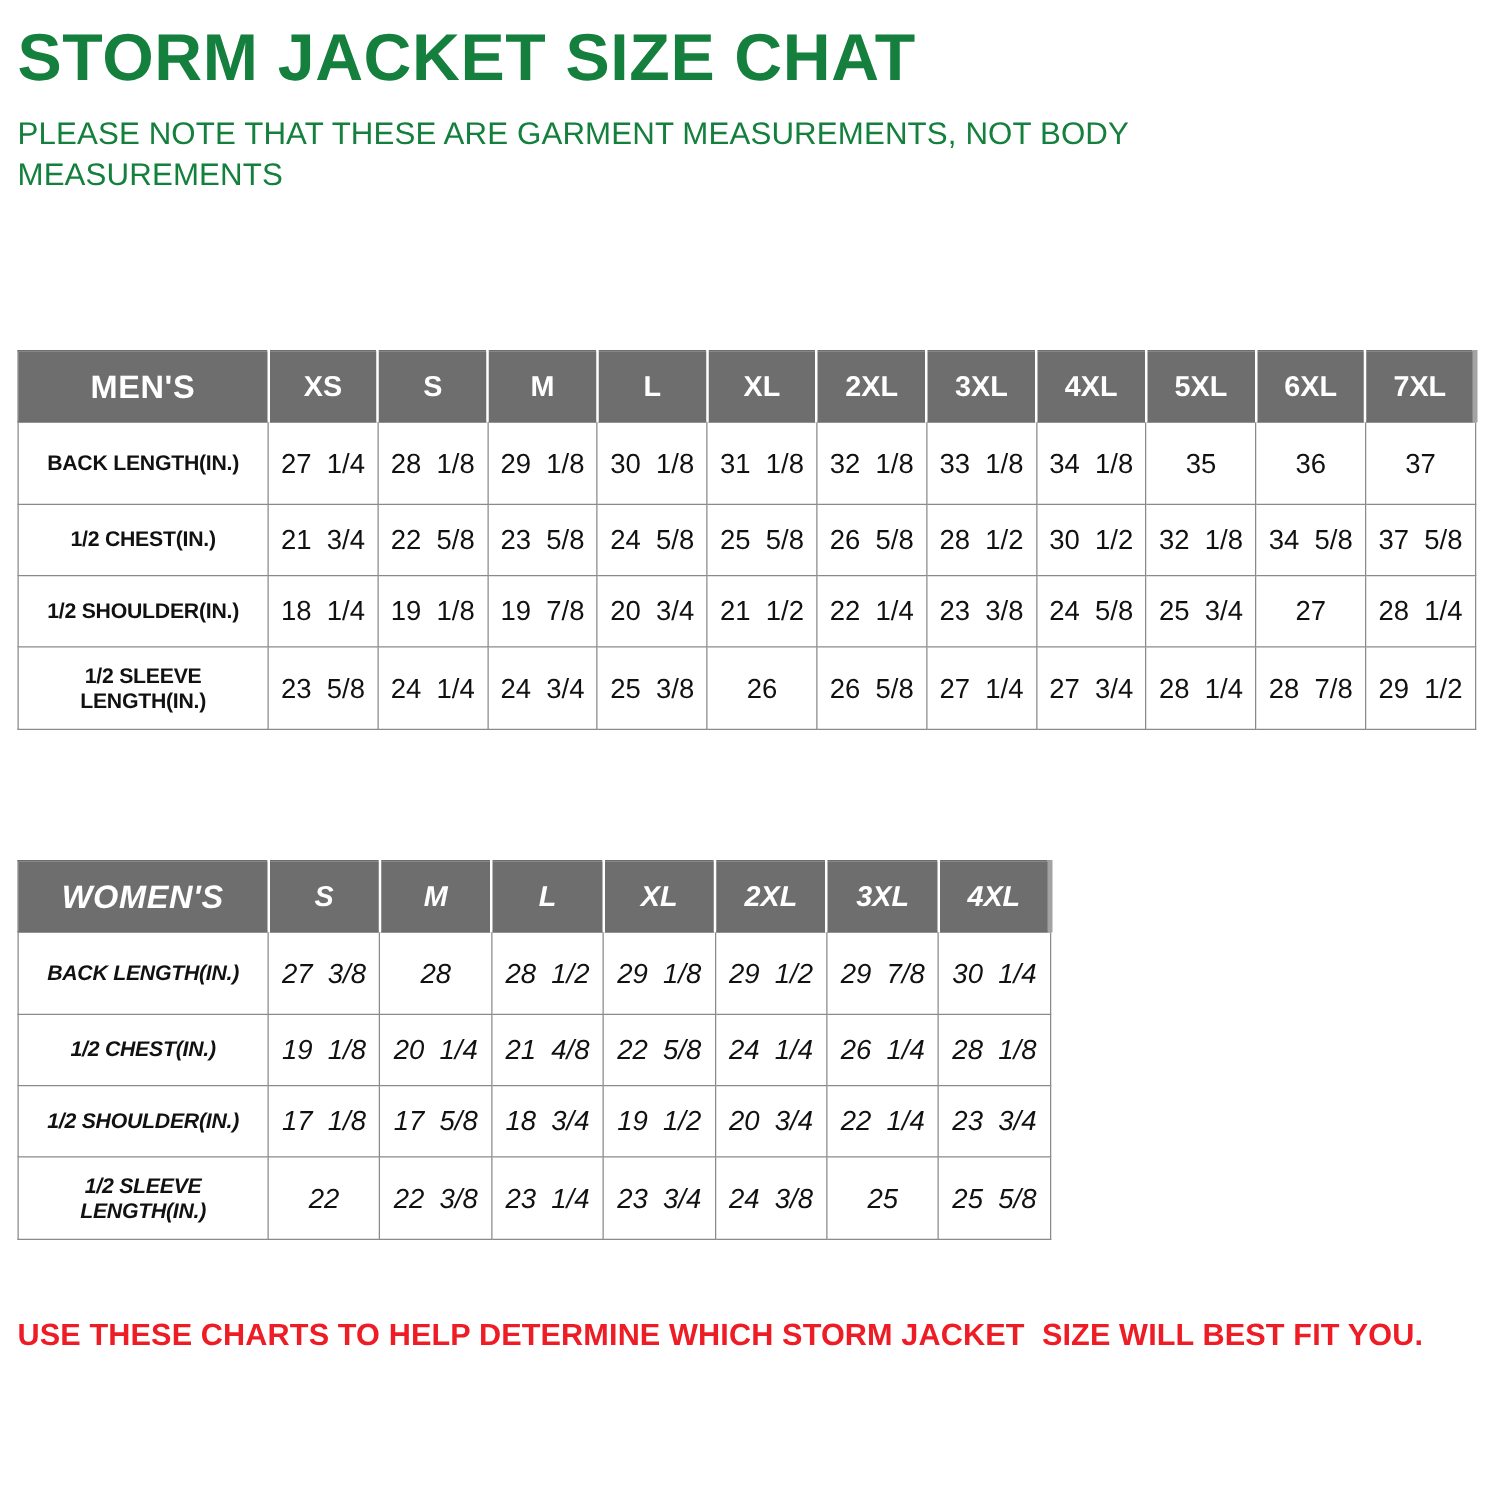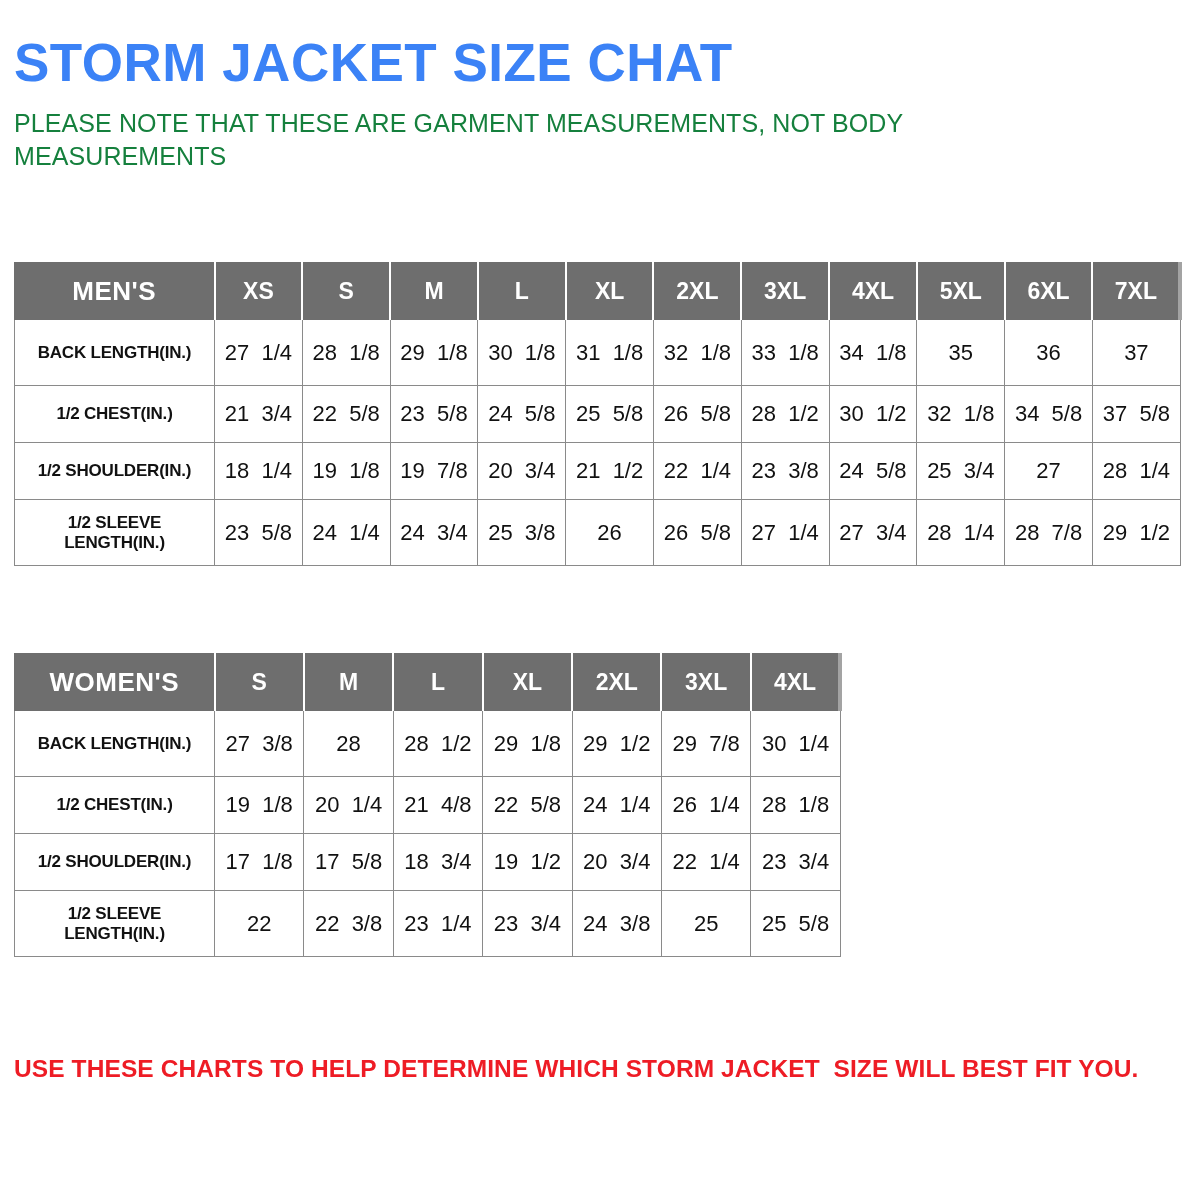--- a/index.html
+++ b/index.html
@@ -23,22 +23,22 @@
     padding: 0 14px;
   }
 
   
   .title {
     font-size: 53px;
     font-weight: 700;
     letter-spacing: 0.5px;
     line-height: 1.0;
     margin: 0;
-    padding-top: 36px;
-    color: #3b82f6;
+    padding-top: 20px;
+    color: #15803d;
     white-space: nowrap;
     transform: scaleX(1.0);
     transform-origin: left top;
   }
 
   
   .note {
     color: #15803d;
     font-size: 25px;
     line-height: 1.32;
@@ -55,27 +55,28 @@
     font-size: 24.5px;
     font-weight: 700;
     letter-spacing: 0.1px;
     white-space: pre;
     margin: 0;
   }
 
   
   .chart-wrap { position: absolute; left: 14px; }
   #mens-wrap  { top: 262px; width: 1166px; }
-  #womens-wrap{ top: 653px; width: 826px; }
+  #womens-wrap{ top: 670px; width: 826px; font-style: italic; }
 
   table.size-table {
     border-collapse: collapse;
     table-layout: fixed;
     width: 100%;
     background: #fff;
+    margin-top: 18px;
   }
   table.size-table td, table.size-table th {
     border: 1px solid #8a8a8a;
     text-align: center;
     vertical-align: middle;
     padding: 0;
     box-sizing: border-box;
   }
   
   tr.head-row th {

